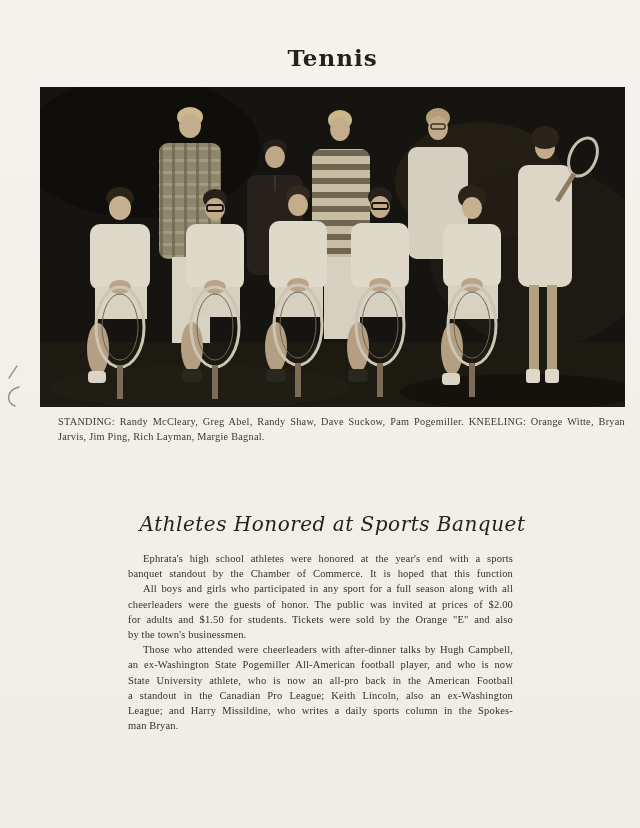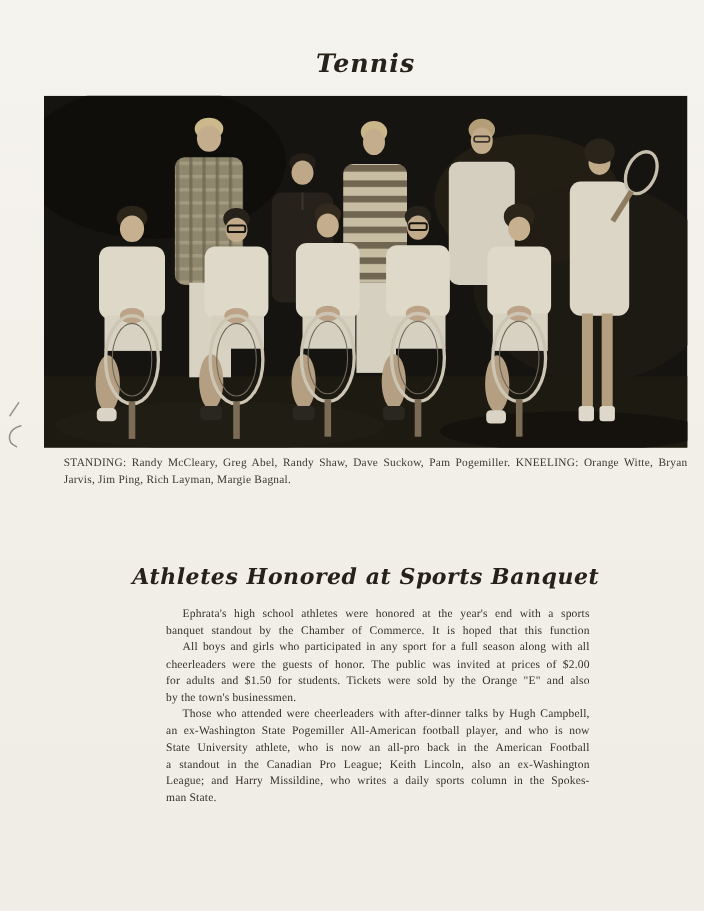--- a/index.html
+++ b/index.html
@@ -3,37 +3,37 @@
 <meta charset="utf-8">
 <style>
   html,body{margin:0;padding:0;}
   .page{
     position:relative;width:640px;height:828px;overflow:hidden;
     background:linear-gradient(180deg,#f5f3ee 0%,#f2efe8 55%,#f0ede6 100%);
     font-family:"Liberation Serif",serif;color:#34312a;
   }
   .title{
     position:absolute;top:44px;left:40px;width:585px;text-align:center;
-    font-family:"DejaVu Serif",serif;font-style:italic;font-weight:bold;
+    font-family:"DejaVu Serif",serif;font-weight:bold;
     font-size:23px;letter-spacing:1px;color:#262219;margin:0;
   }
   .photo{position:absolute;top:87px;left:40px;width:585px;height:320px;}
   .photo svg{display:block;}
   .caption{
     position:absolute;top:414px;left:58px;width:567px;
     font-size:10.3px;line-height:15px;letter-spacing:.25px;color:#3b382f;
   }
   .h2{
     position:absolute;top:512px;left:40px;width:585px;text-align:center;
-    font-family:"DejaVu Serif",serif;font-style:italic;font-weight:bold;
+    font-family:"DejaVu Serif",serif;font-style:italic;font-weight:normal;
     font-size:20px;letter-spacing:.5px;color:#262219;margin:0;
   }
   .article{
     position:absolute;top:551px;left:128px;width:385px;
-    font-size:10.5px;line-height:15.2px;letter-spacing:.15px;color:#34312a;margin-left:23px;
+    font-size:10.5px;line-height:15.2px;letter-spacing:.15px;color:#34312a;
   }
   .ln{white-space:nowrap;}
   .j{text-align:justify;text-align-last:justify;}
   .ind{padding-left:15px;}
   .margin-mark{position:absolute;left:2px;top:363px;}
 </style>
 </head>
 <body>
 
 <div class="page">
@@ -175,21 +175,21 @@
       <div class="ln j">cheerleaders were the guests of honor.  The public was invited at prices of $2.00</div>
       <div class="ln j">for adults and $1.50 for students.  Tickets were sold by the Orange "E" and also</div>
       <div class="ln">by the town's businessmen.</div>
     </div>
     <div>
       <div class="ln j ind">Those who attended were cheerleaders with after-dinner talks by Hugh Campbell,</div>
       <div class="ln j">an ex-Washington State Pogemiller All-American football player, and who is now</div>
       <div class="ln j">State University athlete, who is now an all-pro back in the American Football</div>
       <div class="ln j">a standout in the Canadian Pro League; Keith Lincoln, also an ex-Washington</div>
       <div class="ln j">League; and Harry Missildine, who writes a daily sports column in the Spokes-</div>
-      <div class="ln">man State.</div>
+      <div class="ln">man Bryan.</div>
     </div>
   </div>
 
   <svg class="margin-mark" width="26" height="48" viewBox="0 0 26 48">
     <path d="M15 3 L7 15" stroke="#9a968e" stroke-width="1.4" fill="none" stroke-linecap="round"></path>
     <path d="M17 24 C5 27 3 39 13 43" stroke="#928e86" stroke-width="1.4" fill="none" stroke-linecap="round"></path>
   </svg>
 
 </div>
 

